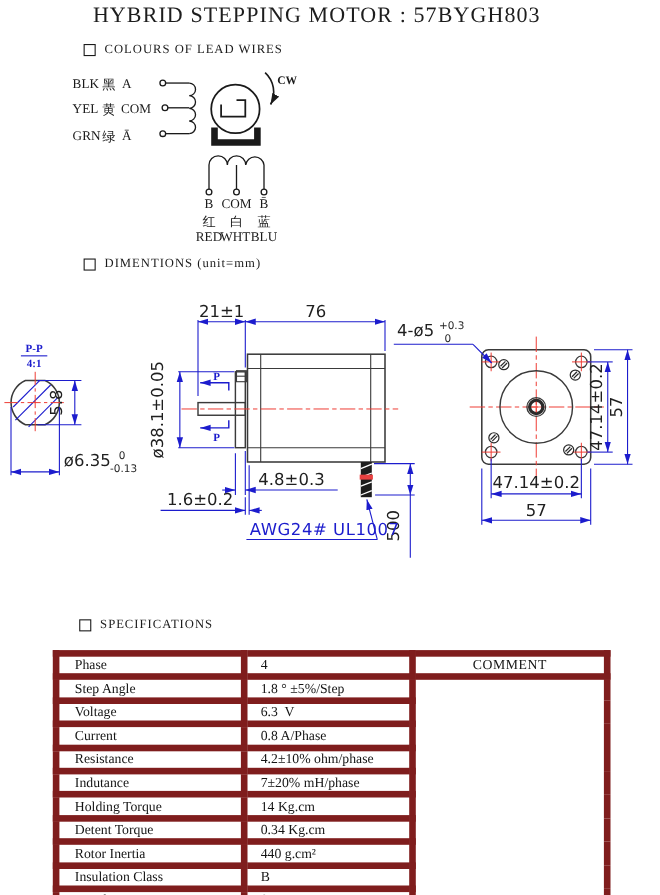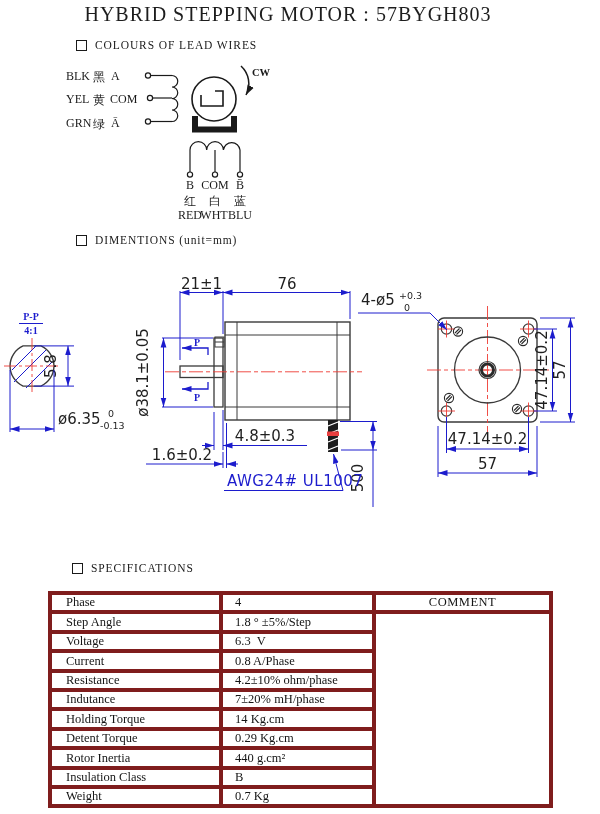--- a/index.html
+++ b/index.html
@@ -16,21 +16,21 @@
   svg{position:absolute;overflow:visible;}
   #wiring-svg{left:55px;top:60px;}
   #dims-svg{left:0px;top:270px;}
   svg text{font-family:"Liberation Serif",serif;fill:#1a1a1a;}
   .dimtxt{font-family:"DejaVu Sans",sans-serif;font-size:15px;fill:#1f1f1f;}
   .dimtxt-sm{font-family:"DejaVu Sans",sans-serif;font-size:9.5px;fill:#1f1f1f;}
   .bluetxt{fill:#1c1ccd;}
   .wirelbl{font-size:12px;}
   #spec-table{position:absolute;left:48px;top:591px;border-collapse:collapse;
               table-layout:fixed;border:2px solid #2e2e2e;}
-  #spec-table td{border:4px solid #7f1d1d;height:15.4px;font-size:12.5px;
+  #spec-table td{border:6px solid #7f1d1d;height:15.4px;font-size:12.5px;
                  padding:0 2px 0 14px;white-space:pre;line-height:1;
                  font-family:"Liberation Serif",serif;color:#141414;}
   #spec-table td.val{padding-left:12px;}
   #spec-table td.comment-hd{text-align:center;padding:0;letter-spacing:0.5px;font-family:Liberation Serif, serif;}
   #spec-table td.comment-body{padding:0;}
 </style>
 </head>
 <body>
 
 <div id="title">HYBRID STEPPING MOTOR : 57BYGH803</div>
@@ -337,21 +337,21 @@
   <tr>
     <td>Indutance</td>
     <td class="val">7±20% mH/phase</td>
   </tr>
   <tr>
     <td>Holding Torque</td>
     <td class="val">14 Kg.cm</td>
   </tr>
   <tr>
     <td>Detent Torque</td>
-    <td class="val">0.29 Kg.cm</td>
+    <td class="val">0.34 Kg.cm</td>
   </tr>
   <tr>
     <td>Rotor Inertia</td>
     <td class="val">440 g.cm²</td>
   </tr>
   <tr>
     <td>Insulation Class</td>
     <td class="val">B</td>
   </tr>
   <tr>

